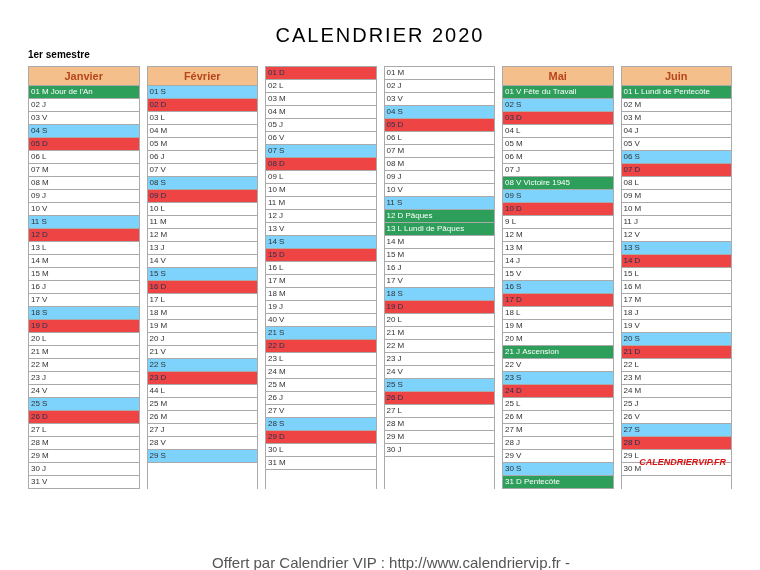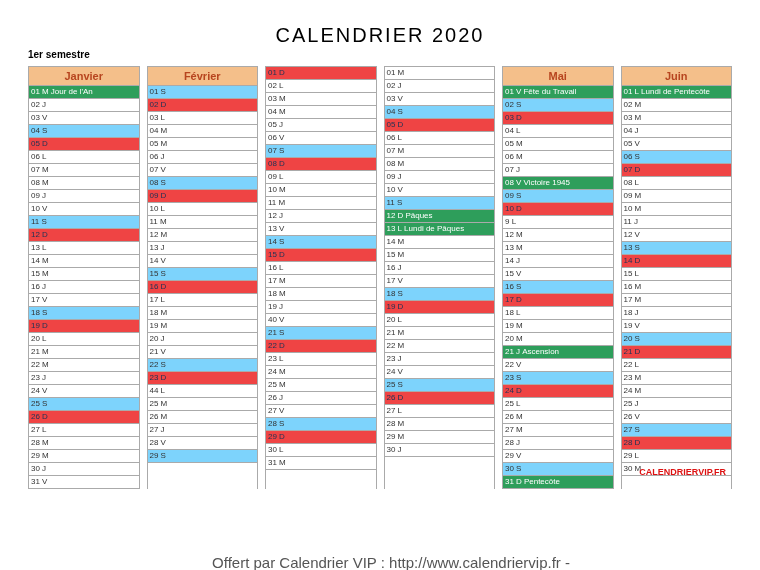--- a/index.html
+++ b/index.html
@@ -7,21 +7,21 @@
   .title{text-align:center;font-size:20px;letter-spacing:2px;font-weight:400;margin:6px 0 0 0}
   .subtitle{text-align:left;font-size:10px;font-weight:700;margin:2px 0 6px 0}
   .months{display:flex;gap:7px;justify-content:center}
   .month{width:111px;border:1px solid #aaa;border-bottom:none}
   .mhdr{background:#f4bf8a;color:#b7451f;text-align:center;font-size:11px;font-weight:700;line-height:18px;border-bottom:1px solid #aaa}
   .day{display:flex;align-items:center;font-size:8px;line-height:12px;height:12px;border-bottom:1px solid #aaa;padding:0 2px;white-space:nowrap;overflow:hidden;background:#fff;color:#333}
   .day.sat{background:#7dd3fc}
   .day.sun{background:#ef4444;color:#235}
   .day.hol{background:#2e9e5b;color:#fff}
   .day .lbl{margin-right:2px}
-  .brand{position:absolute;right:34px;top:467px;color:#d11;font-size:9px;font-weight:700;}
+  .brand{position:absolute;right:34px;top:457px;color:#d11;font-size:9px;font-weight:700;font-style:italic}
   .footer{position:absolute;left:50%;transform:translateX(-50%);top:554px;font-size:15px;color:#555;text-align:right;background:#fff}
 </style>
 </head>
 <body>
 
 <div class="page">
   <div class="title">CALENDRIER 2020</div>
   <div class="subtitle">1er semestre</div>
   <div class="months">
       <div class="month">

